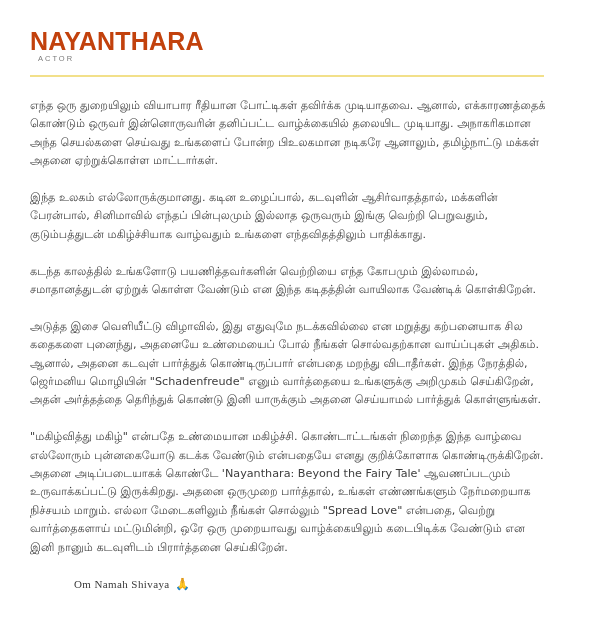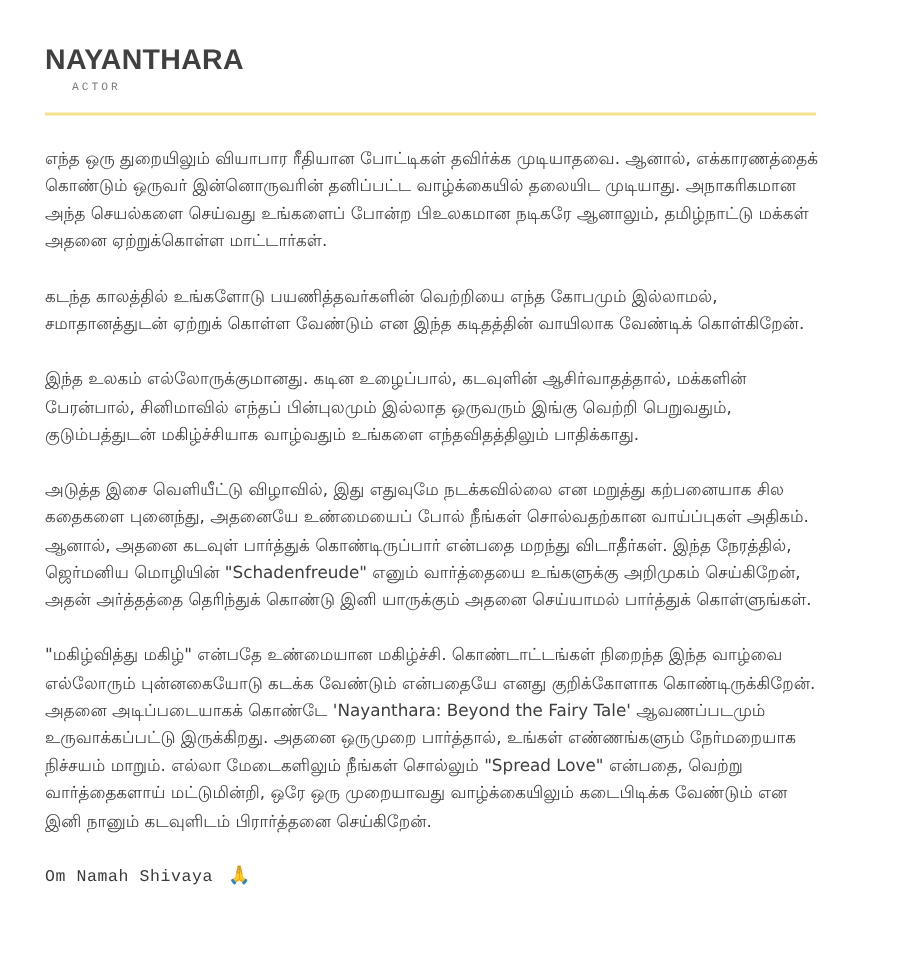--- a/index.html
+++ b/index.html
@@ -17,33 +17,33 @@
     }
     .header {
       position: absolute;
       left: 30px;
       top: 30px;
       width: 514px;
     }
     .name {
       font-family: "Liberation Sans", sans-serif;
       font-weight: bold;
-      font-size: 19px;
+      font-size: 25px;
       letter-spacing: 0.2px;
-      color: #404040;
+      color: #c2410c;
       line-height: 22px;
       margin: 0;
     }
     .role {
-      font-family: Liberation Mono, monospace;
+      font-family: Liberation Sans, sans-serif;
       font-size: 7.5px;
       letter-spacing: 2px;
       color: #7a7a7a;
       margin-top: 2px;
-      margin-left: 18px;
+      margin-left: 8px;
       line-height: 10px;
     }
     .divider {
       position: absolute;
       left: 30px;
       top: 75px;
       width: 514px;
       height: 2px;
       background: #f2e08a;
     }
@@ -57,45 +57,46 @@
       color: #3d3d3d;
     }
     .content p {
       margin: 0 0 18.4px 0;
     }
     .content p.tight {
       margin-bottom: 0;
     }
     .signoff {
       margin-top: 18px;
-      font-family: Liberation Mono, monospace;
+      font-family: Liberation Serif, serif;
       font-size: 11px;
       letter-spacing: 0.4px;
       color: #3a3a3a;
+      margin-left: 44px;
     }
     .pray {
       display: inline-block;
       margin-left: 3px;
       font-size: 12px;
       color: #e8b43a;
     }
   </style>
 </head>
 <body>
 
 <div class="header">
   <h1 class="name">NAYANTHARA</h1>
   <div class="role">ACTOR</div>
 </div>
 
 <div class="divider"></div>
 
 <div class="content">
   <p>எந்த ஒரு துறையிலும் வியாபார ரீதியான போட்டிகள் தவிர்க்க முடியாதவை. ஆனால், எக்காரணத்தைக் கொண்டும் ஒருவர் இன்னொருவரின் தனிப்பட்ட வாழ்க்கையில் தலையிட முடியாது. அநாகரிகமான அந்த செயல்களை செய்வது உங்களைப் போன்ற பிஉலகமான நடிகரே ஆனாலும், தமிழ்நாட்டு மக்கள் அதனை ஏற்றுக்கொள்ள மாட்டார்கள்.</p>
+  <p>இந்த உலகம் எல்லோருக்குமானது. கடின உழைப்பால், கடவுளின் ஆசிர்வாதத்தால், மக்களின் பேரன்பால், சினிமாவில் எந்தப் பின்புலமும் இல்லாத ஒருவரும் இங்கு வெற்றி பெறுவதும், குடும்பத்துடன் மகிழ்ச்சியாக வாழ்வதும் உங்களை எந்தவிதத்திலும் பாதிக்காது.</p>
   <p>கடந்த காலத்தில் உங்களோடு பயணித்தவர்களின் வெற்றியை எந்த கோபமும் இல்லாமல், சமாதானத்துடன் ஏற்றுக் கொள்ள வேண்டும் என இந்த கடிதத்தின் வாயிலாக வேண்டிக் கொள்கிறேன்.</p>
-  <p>இந்த உலகம் எல்லோருக்குமானது. கடின உழைப்பால், கடவுளின் ஆசிர்வாதத்தால், மக்களின் பேரன்பால், சினிமாவில் எந்தப் பின்புலமும் இல்லாத ஒருவரும் இங்கு வெற்றி பெறுவதும், குடும்பத்துடன் மகிழ்ச்சியாக வாழ்வதும் உங்களை எந்தவிதத்திலும் பாதிக்காது.</p>
   <p>அடுத்த இசை வெளியீட்டு விழாவில், இது எதுவுமே நடக்கவில்லை என மறுத்து கற்பனையாக சில கதைகளை புனைந்து, அதனையே உண்மையைப் போல் நீங்கள் சொல்வதற்கான வாய்ப்புகள் அதிகம். ஆனால், அதனை கடவுள் பார்த்துக் கொண்டிருப்பார் என்பதை மறந்து விடாதீர்கள். இந்த நேரத்தில், ஜெர்மனிய மொழியின் "Schadenfreude" எனும் வார்த்தையை உங்களுக்கு அறிமுகம் செய்கிறேன், அதன் அர்த்தத்தை தெரிந்துக் கொண்டு இனி யாருக்கும் அதனை செய்யாமல் பார்த்துக் கொள்ளுங்கள்.</p>
   <p class="tight">"மகிழ்வித்து மகிழ்" என்பதே உண்மையான மகிழ்ச்சி. கொண்டாட்டங்கள் நிறைந்த இந்த வாழ்வை எல்லோரும் புன்னகையோடு கடக்க வேண்டும் என்பதையே எனது குறிக்கோளாக கொண்டிருக்கிறேன். அதனை அடிப்படையாகக் கொண்டே 'Nayanthara: Beyond the Fairy Tale' ஆவணப்படமும் உருவாக்கப்பட்டு இருக்கிறது. அதனை ஒருமுறை பார்த்தால், உங்கள் எண்ணங்களும் நேர்மறையாக நிச்சயம் மாறும். எல்லா மேடைகளிலும் நீங்கள் சொல்லும் "Spread Love" என்பதை, வெற்று வார்த்தைகளாய் மட்டுமின்றி, ஒரே ஒரு முறையாவது வாழ்க்கையிலும் கடைபிடிக்க வேண்டும் என இனி நானும் கடவுளிடம் பிரார்த்தனை செய்கிறேன்.</p>
   <div class="signoff">
     <span>Om Namah Shivaya</span>
     <span class="pray">🙏</span>
   </div>
 </div>
 
 </body></html>

